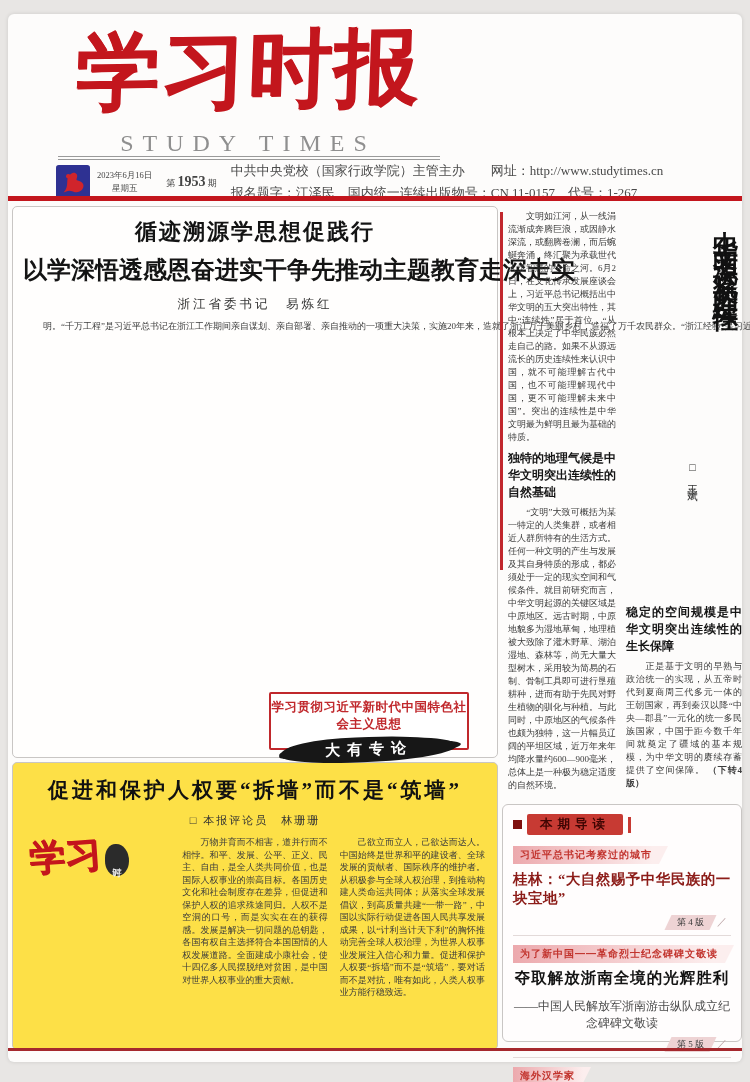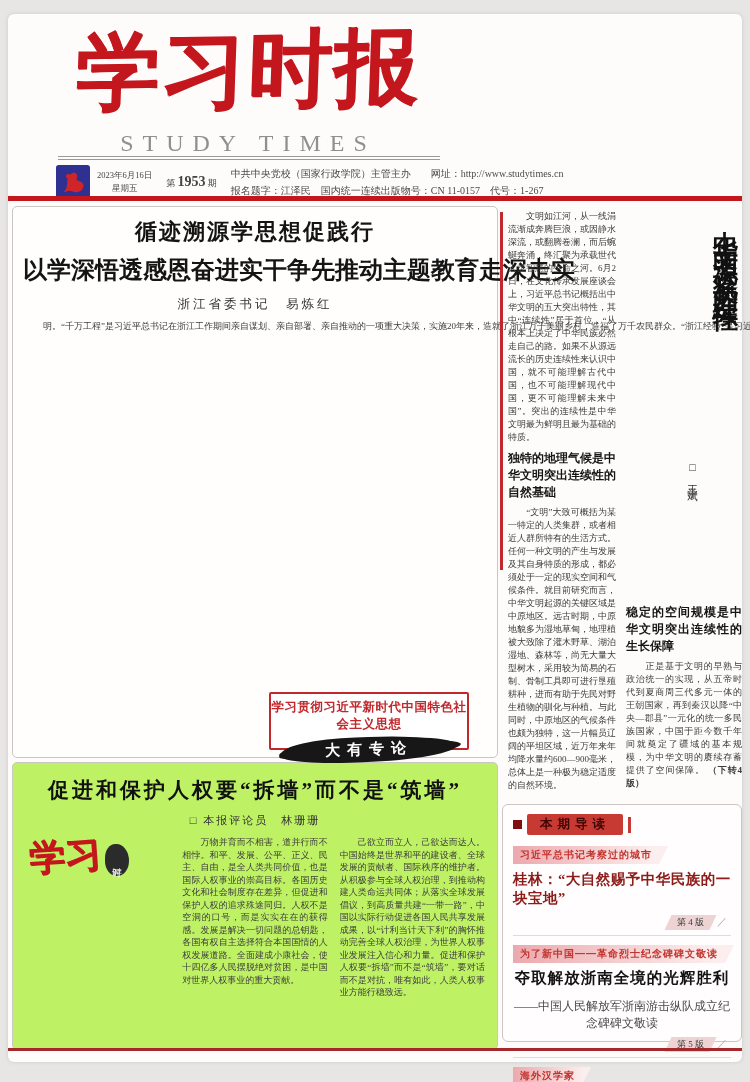--- a/index.html
+++ b/index.html
@@ -14,21 +14,21 @@
   .mast-sub { position:absolute; left:36px; top:116px; width:408px; text-align:center;
     font-size:24px; color:#8f8f8f; letter-spacing:9px; font-family:"Liberation Serif", serif; }
   .mast-lines { position:absolute; left:50px; top:142px; width:382px; height:4px;
     border-top:1px solid #9a9a9a; border-bottom:1px solid #9a9a9a; }
   .info-bar { position:absolute; left:48px; top:149px; width:400px; height:38px; display:flex; align-items:center; gap:7px; }
   .emblem { width:34px; height:34px; flex:0 0 34px; }
   .date-blk { font-size:8.5px; color:#444; text-align:center; line-height:1.5; white-space:nowrap; }
   .vdiv { width:1px; height:26px; background:#8a8a8a; }
   .issue-blk { font-size:9px; color:#444; white-space:nowrap; }
   .issue-blk b { font-size:14px; font-weight:bold; }
-  .pub-blk { font-size:10px; color:#4a4a4a; line-height:1.7; white-space:nowrap; }
+  .pub-blk { font-size:13px; color:#4a4a4a; line-height:1.7; white-space:nowrap; }
   .rule-top { position:absolute; left:0; top:182px; width:734px; height:5px; background:#c3161d; }
 
   
   .quote-box { position:absolute; left:494px; top:26px; width:240px; height:152px;
     border:1px solid #b5b2b0; border-radius:9px; background:#fffdfc; padding:7px 11px 0; }
   .quote-title { text-align:center; color:#d2251c; font-size:17px; font-weight:bold; letter-spacing:3px;
     font-family:"Liberation Sans", sans-serif; margin-bottom:4px; }
   .quote-body { font-size:9.8px; line-height:15px; color:#3c3c3c; text-align:justify; }
 
   
@@ -61,21 +61,21 @@
   .ra-right { width:116px; display:flex; flex-direction:column; }
   .v-wrap { height:388px; writing-mode:vertical-rl; }
   .v-title { font-size:25px; font-weight:bold; color:#111; letter-spacing:7px; margin-left:6px; }
   .v-author { font-size:10.5px; color:#333; margin-top:252px; margin-right:10px; letter-spacing:3px; }
   .ra-sub { font-weight:bold; font-size:12px; line-height:17px; color:#151515; text-align:justify; margin:6px 0 5px; }
   .ra-body { flex:1; overflow:hidden; font-size:9px; line-height:13px; text-align:justify; color:#3b3b3b; }
   .inline-cont { font-weight:bold; }
 
   
   .comm-box { position:absolute; left:4px; top:748px; width:486px; height:288px;
-    border:1px solid #c9c6c4; border-radius:5px; background:#bef264; padding:13px 12px 0; }
+    border:1px solid #c9c6c4; border-radius:5px; background:#fde047; padding:13px 12px 0; }
   .comm-title { text-align:center; font-size:21px; font-weight:bold; letter-spacing:3px; color:#111; }
   .comm-byline { text-align:center; font-size:11px; color:#333; letter-spacing:2px; margin:9px 0 8px; }
   .comm-cols { display:flex; gap:12px; height:204px; overflow:hidden; }
   .comm-col { flex:1; overflow:hidden; font-size:9px; line-height:12.5px; text-align:justify; color:#3b3b3b; }
   .stamp { height:52px; display:flex; align-items:flex-start; gap:4px; margin:2px 0 6px 4px; }
   .stamp-main { font-size:36px; font-weight:900; color:#c4161c; transform:rotate(-4deg); line-height:1;
     text-shadow:1px 1px 0 #c4161c; }
   .stamp-blob { width:24px; height:32px; background:#2b2b2b; border-radius:45% 55% 50% 50%;
     color:#f3f3f3; writing-mode:vertical-rl; text-align:center; line-height:24px; font-size:9.5px; margin-top:6px; }
 

